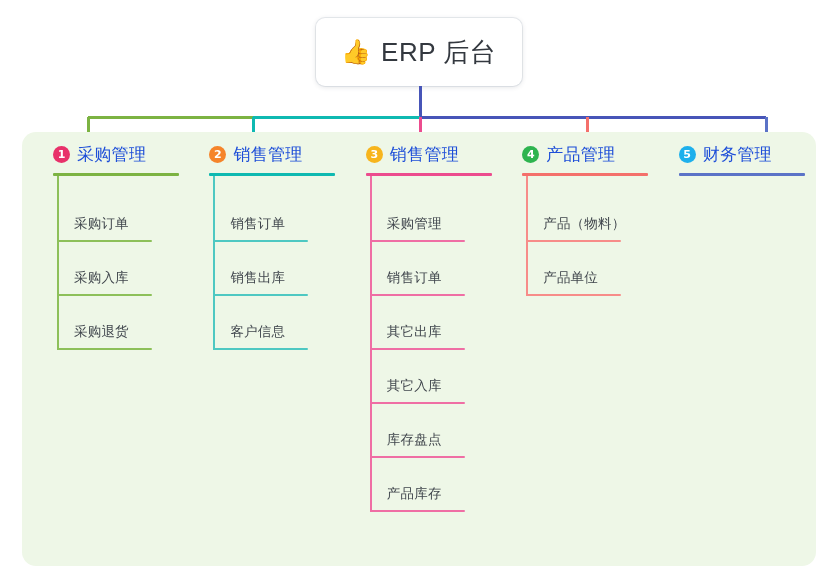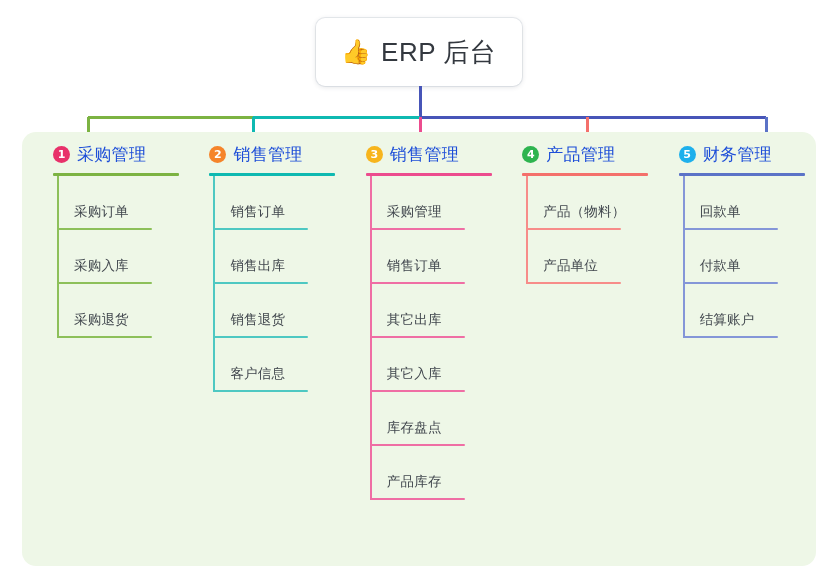--- a/index.html
+++ b/index.html
@@ -121,21 +121,21 @@
     left: 17px;
     bottom: 0;
     height: 3px;
     width: 126px;
     border-radius: 1px;
   }
 
   
   .items {
     position: relative;
-    padding-top: 0;
+    padding-top: 12px;
   }
   .items-spine {
     position: absolute;
     left: 21px;
     top: 0;
     bottom: 0;
     width: 2px;
   }
   .item {
     position: relative;
@@ -218,24 +218,20 @@
           <span class="items-spine" style="background: rgb(78, 200, 194);"></span>
           <div class="item">
             <span class="item-label">销售订单</span>
             <span class="item-rule" style="background: rgb(78, 200, 194);"></span>
           </div>
           <div class="item">
             <span class="item-label">销售出库</span>
             <span class="item-rule" style="background: rgb(78, 200, 194);"></span>
           </div>
           <div class="item">
-            <span class="item-label">销售退货</span>
-            <span class="item-rule" style="background: rgb(78, 200, 194);"></span>
-          </div>
-          <div class="item">
             <span class="item-label">客户信息</span>
             <span class="item-rule" style="background: rgb(78, 200, 194);"></span>
           </div>
         </div>
       </div>
       <div class="column col-2">
         <div class="col-header">
           <span class="badge" style="background: rgb(247, 181, 29);">3</span>
           <span class="col-title">销售管理</span>
           <span class="col-rule" style="background: rgb(236, 76, 142);"></span>
@@ -285,30 +281,15 @@
             <span class="item-rule" style="background: rgb(247, 140, 137);"></span>
           </div>
         </div>
       </div>
       <div class="column col-4">
         <div class="col-header">
           <span class="badge" style="background: rgb(30, 176, 236);">5</span>
           <span class="col-title">财务管理</span>
           <span class="col-rule" style="background: rgb(91, 115, 199);"></span>
         </div>
-        <div class="items">
-          <span class="items-spine" style="background: rgb(132, 150, 216);"></span>
-          <div class="item">
-            <span class="item-label">回款单</span>
-            <span class="item-rule" style="background: rgb(132, 150, 216);"></span>
-          </div>
-          <div class="item">
-            <span class="item-label">付款单</span>
-            <span class="item-rule" style="background: rgb(132, 150, 216);"></span>
-          </div>
-          <div class="item">
-            <span class="item-label">结算账户</span>
-            <span class="item-rule" style="background: rgb(132, 150, 216);"></span>
-          </div>
-        </div>
       </div>
     </div>
 </div>
 
 </body></html>

